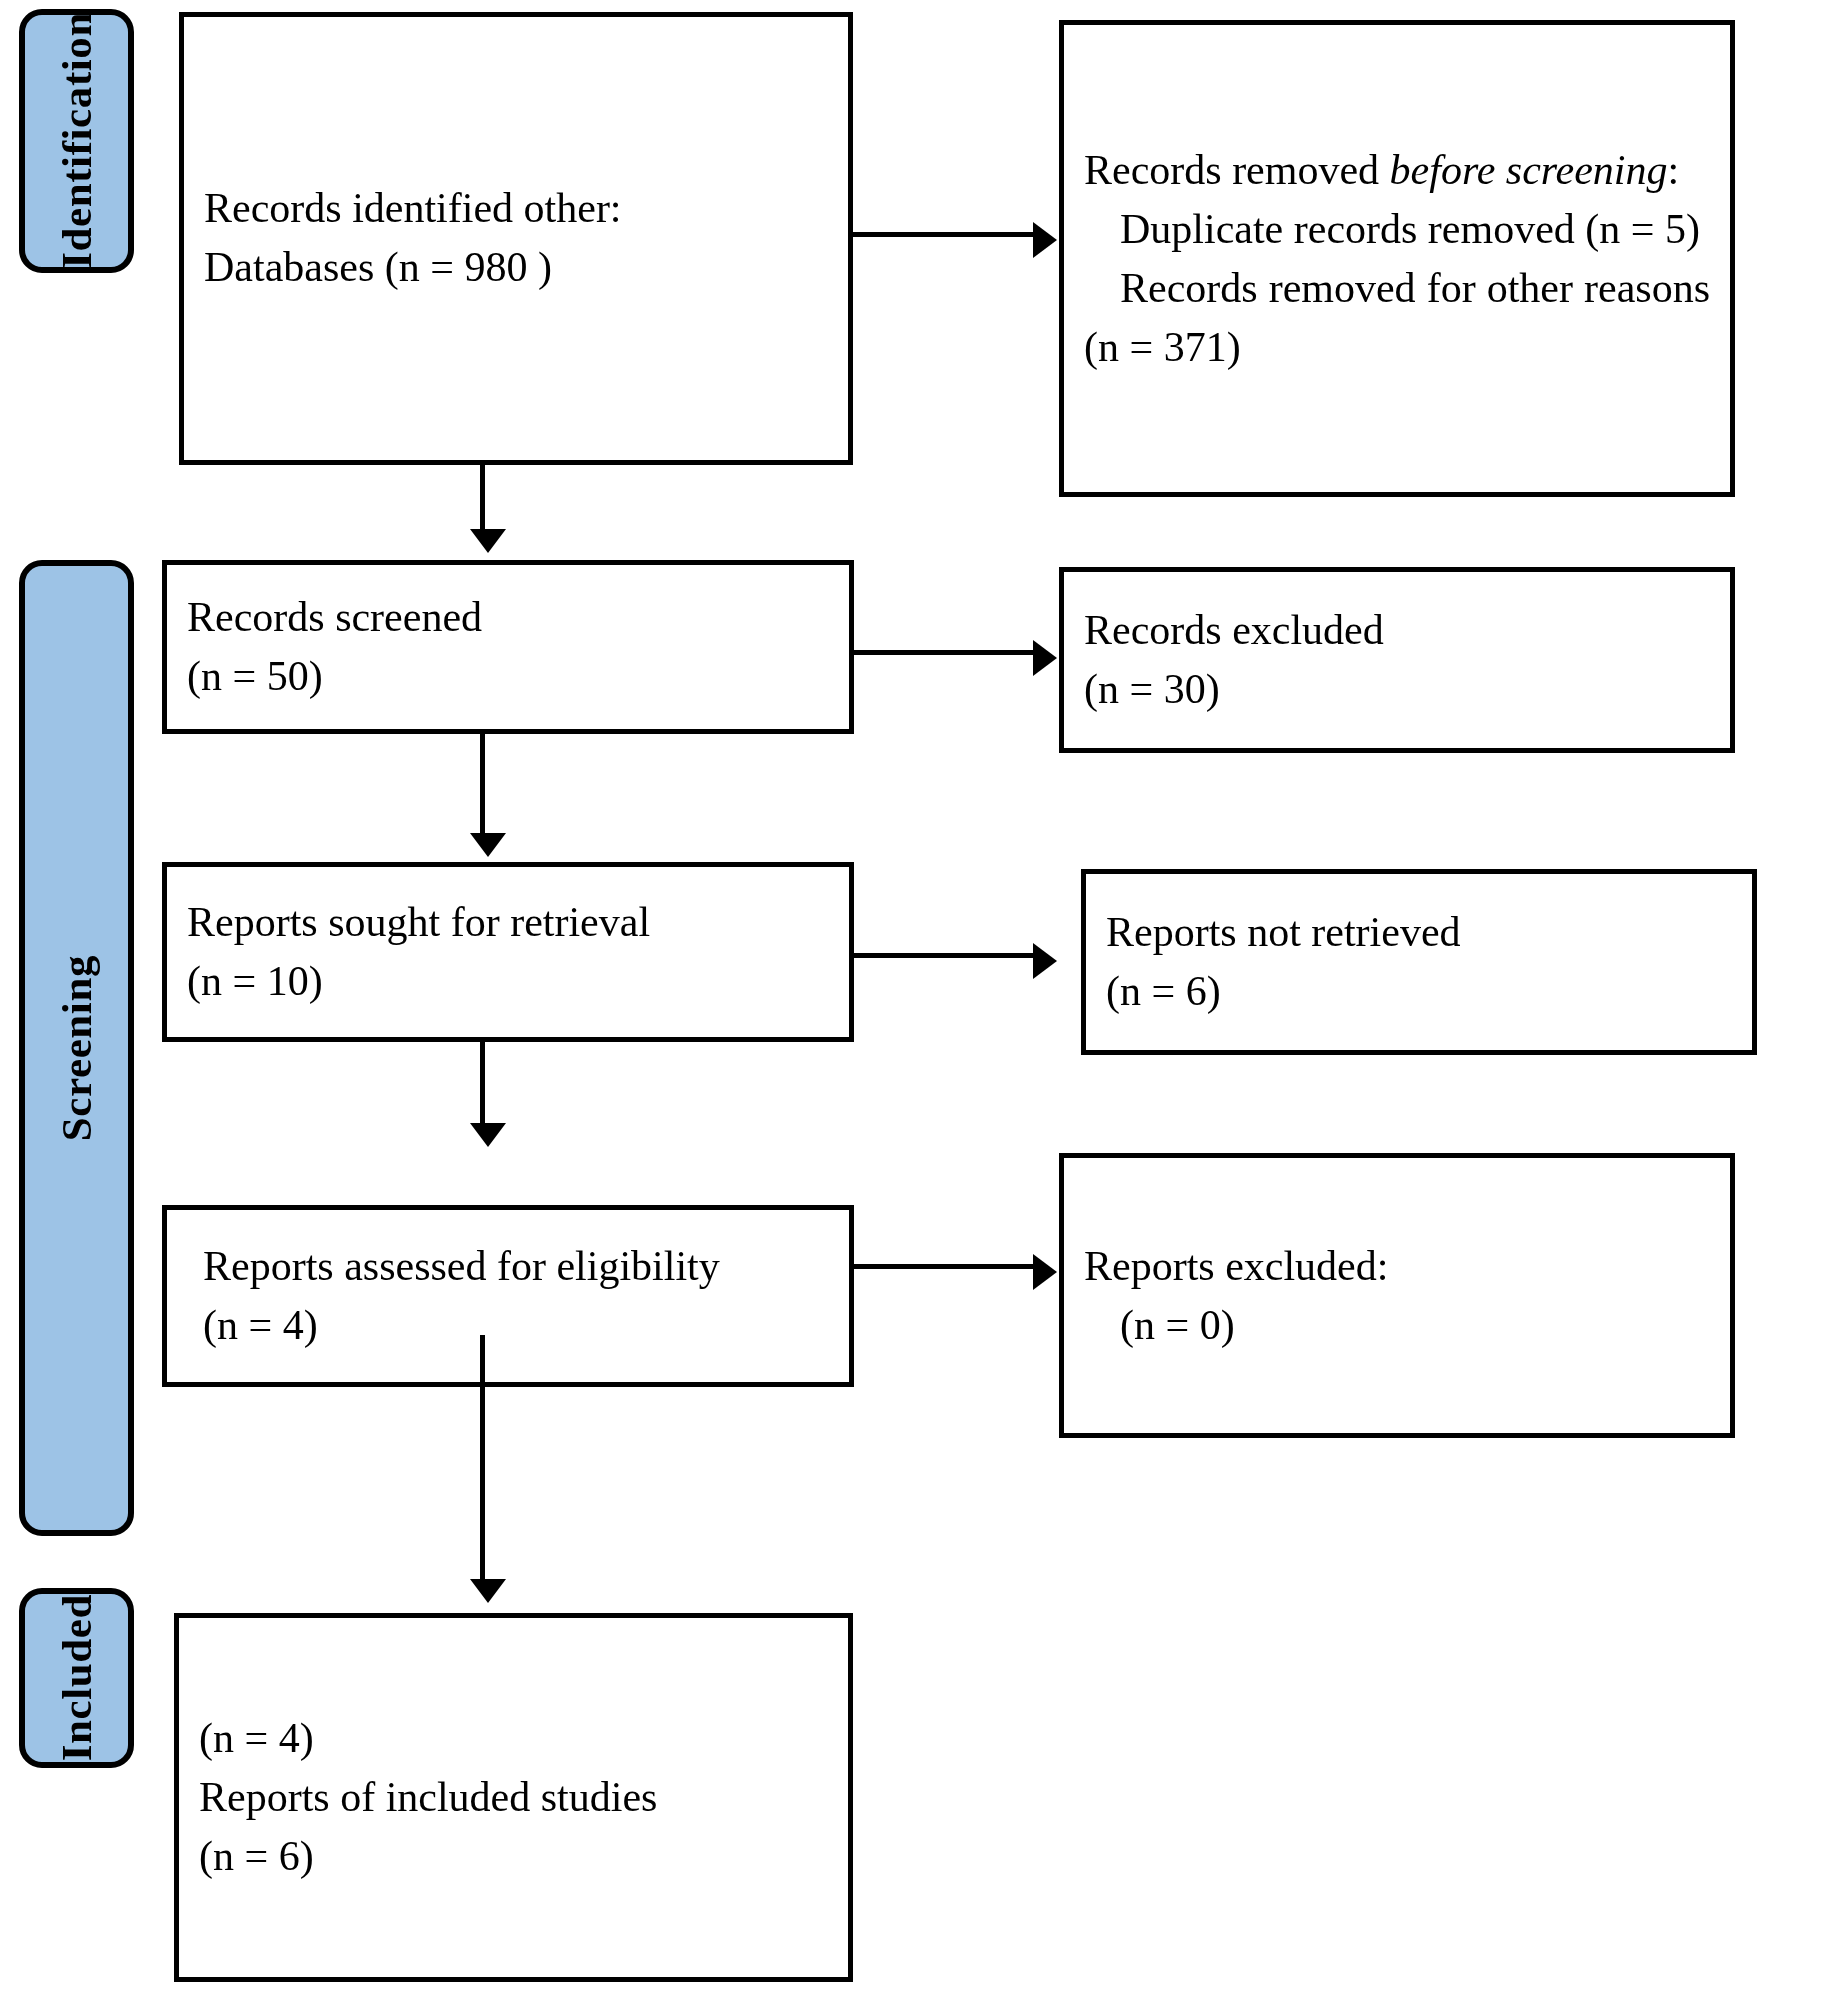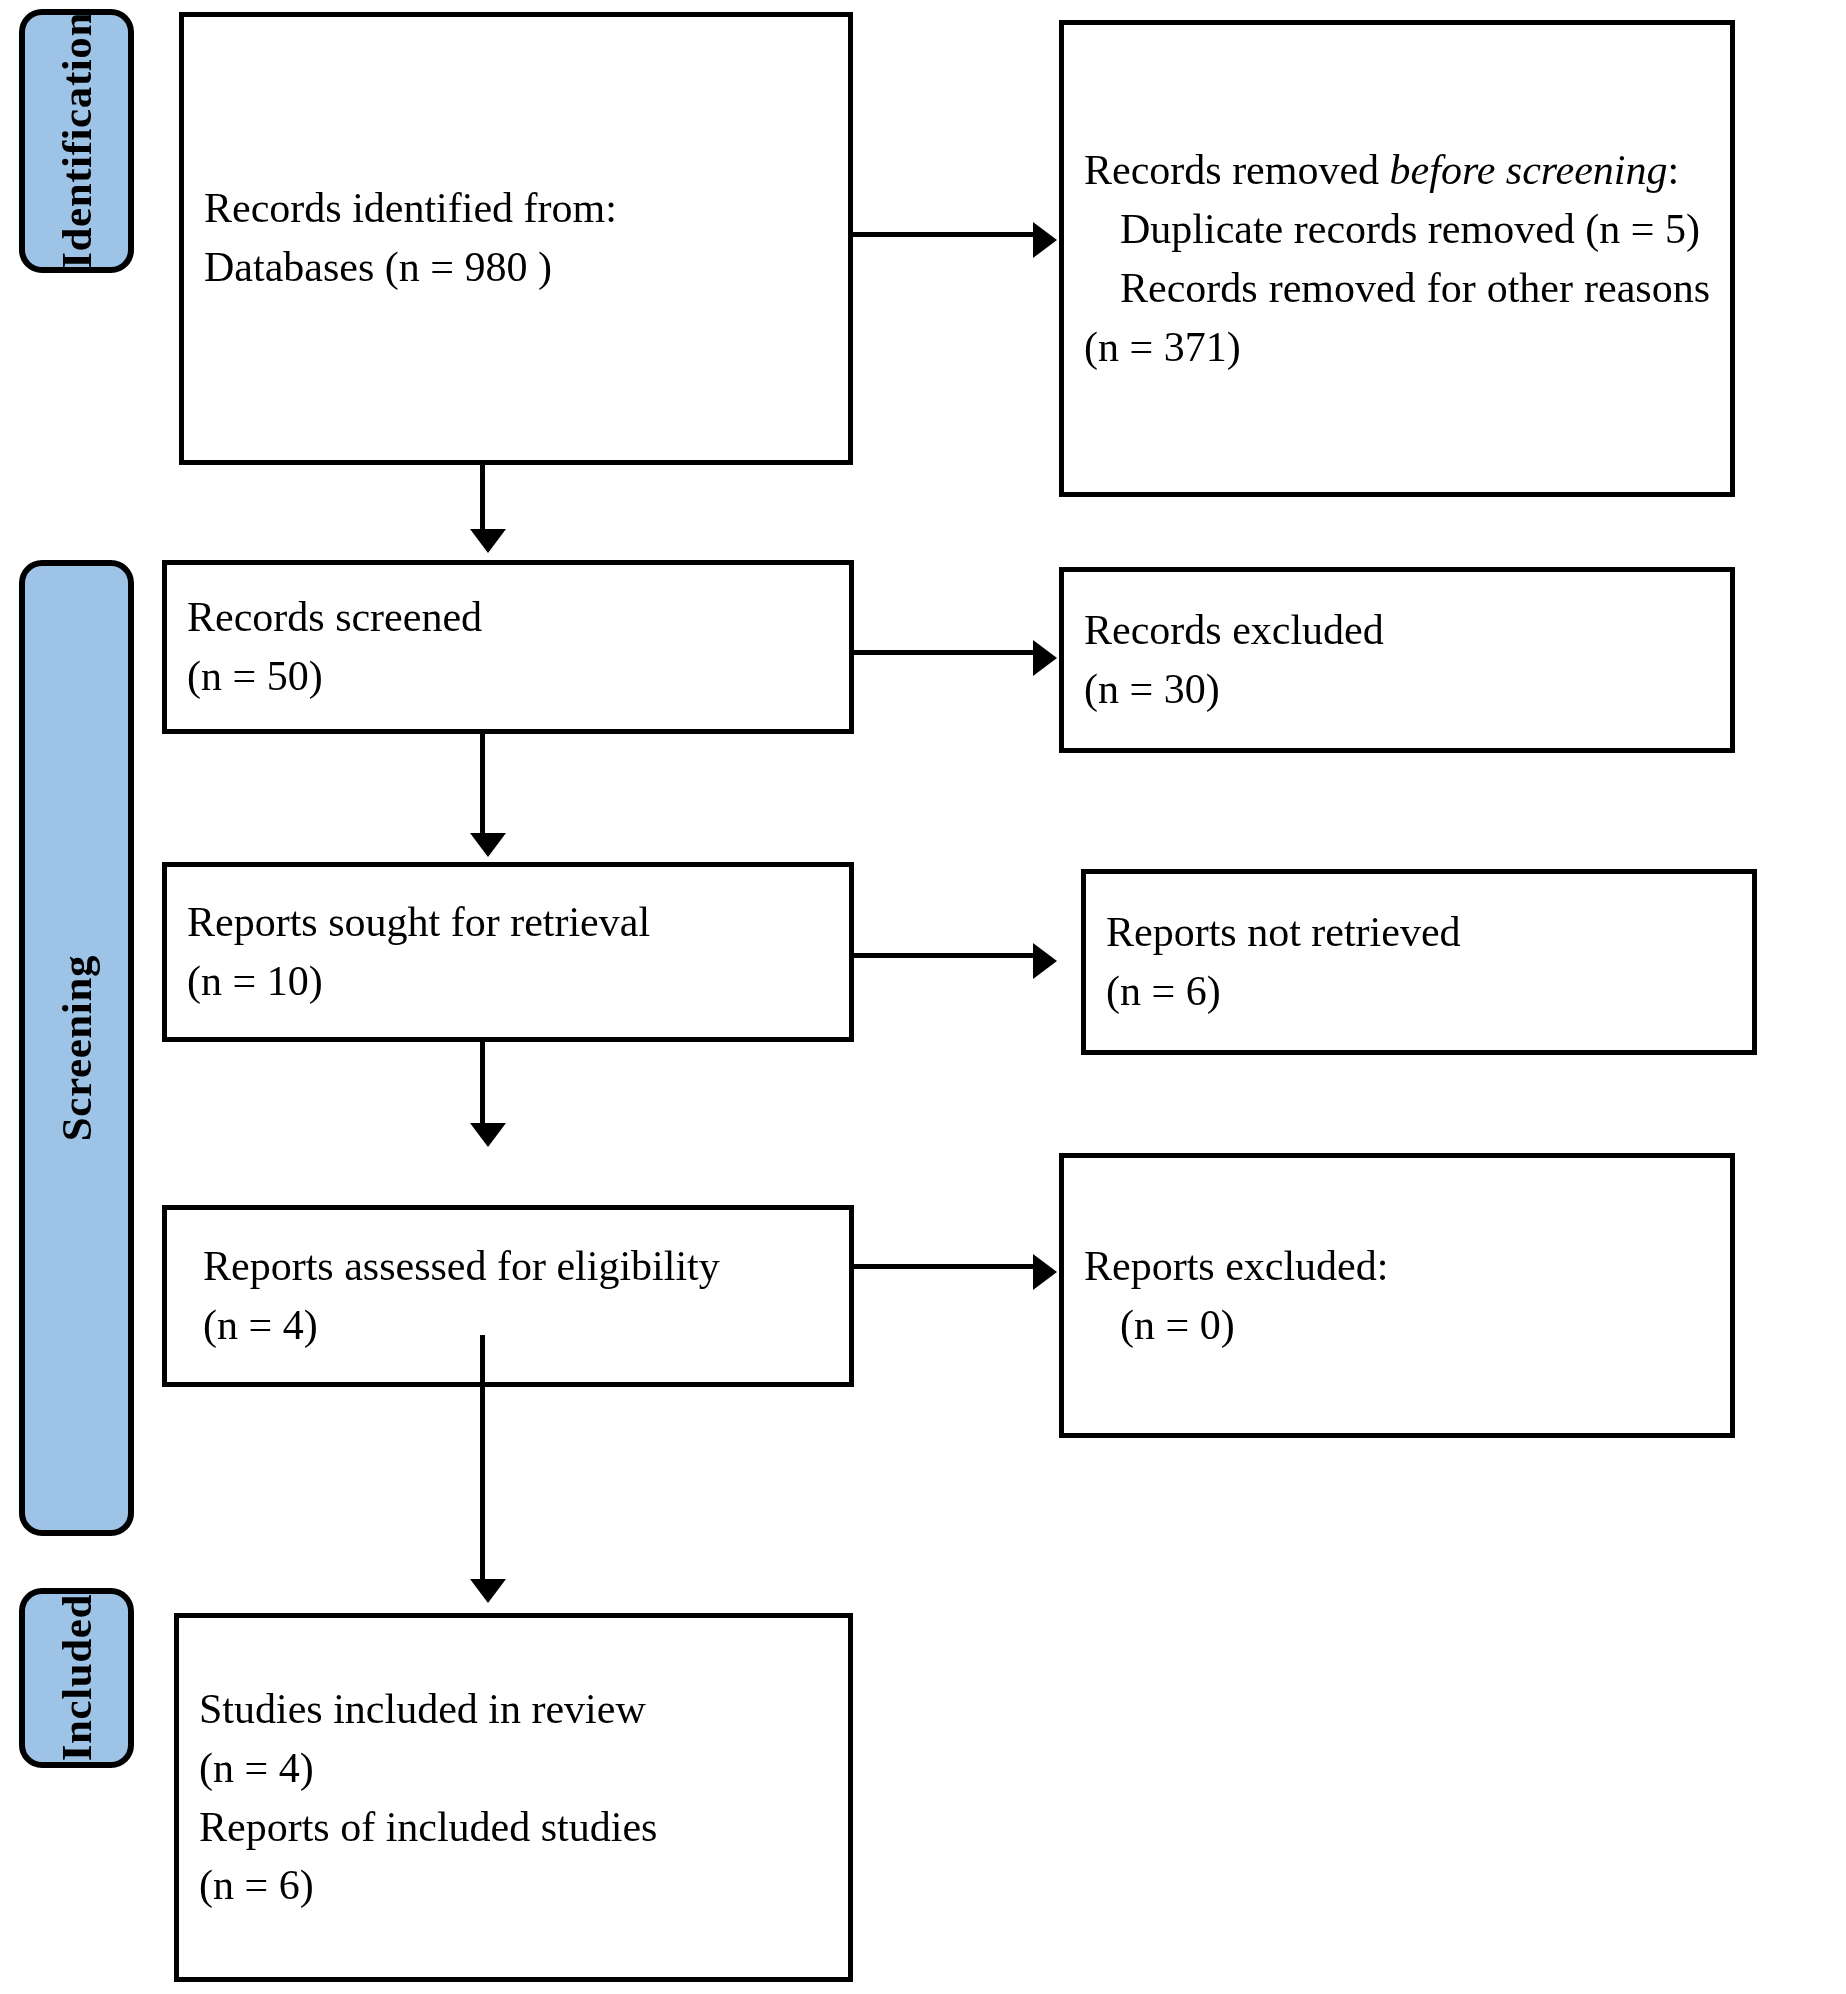--- a/index.html
+++ b/index.html
@@ -108,21 +108,21 @@
   <div class="stage-pill" style="left:19px; top:560px; width:115px; height:976px;">
     <span class="stage-label">Screening</span>
   </div>
 
   <div class="stage-pill" style="left:19px; top:1588px; width:115px; height:180px;">
     <span class="stage-label">Included</span>
   </div>
 
   <div class="flow-box" style="left:179px; top:11.6px; width:674px; height:453px;">
     <div class="box-body">
-      <span class="box-line">Records identified from:</span>
+      <span class="box-line">Records identified other:</span>
       <span class="box-line">Databases (n = 980 )</span>
     </div>
   </div>
 
   <div class="flow-box" style="left:1059px; top:20.3px; width:676px; height:477px;">
     <div class="box-body justified">
       <span class="box-line"><span>Records removed </span><span class="ital">before screening</span><span>:</span></span>
       <span class="box-line indented">Duplicate records removed (n = 5)</span>
       <span class="box-line indented">Records removed for other reasons (n = 371)</span>
     </div>
@@ -181,21 +181,20 @@
       <span class="box-line indented">(n = 0)</span>
     </div>
   </div>
 
   <div class="h-arrow" style="left:853px; top:1264px; width:180px;"></div>
 
   <div class="v-arrow" style="left:480px; top:1335px; height:251px;"></div>
 
   <div class="flow-box" style="left:174px; top:1613px; width:679px; height:369px;">
     <div class="box-body">
-      <span class="box-line">Studies included in review</span>
       <span class="box-line">(n = 4)</span>
       <span class="box-line">Reports of included studies</span>
       <span class="box-line">(n = 6)</span>
     </div>
   </div>
 
 </div>
 
 
 </body></html>

